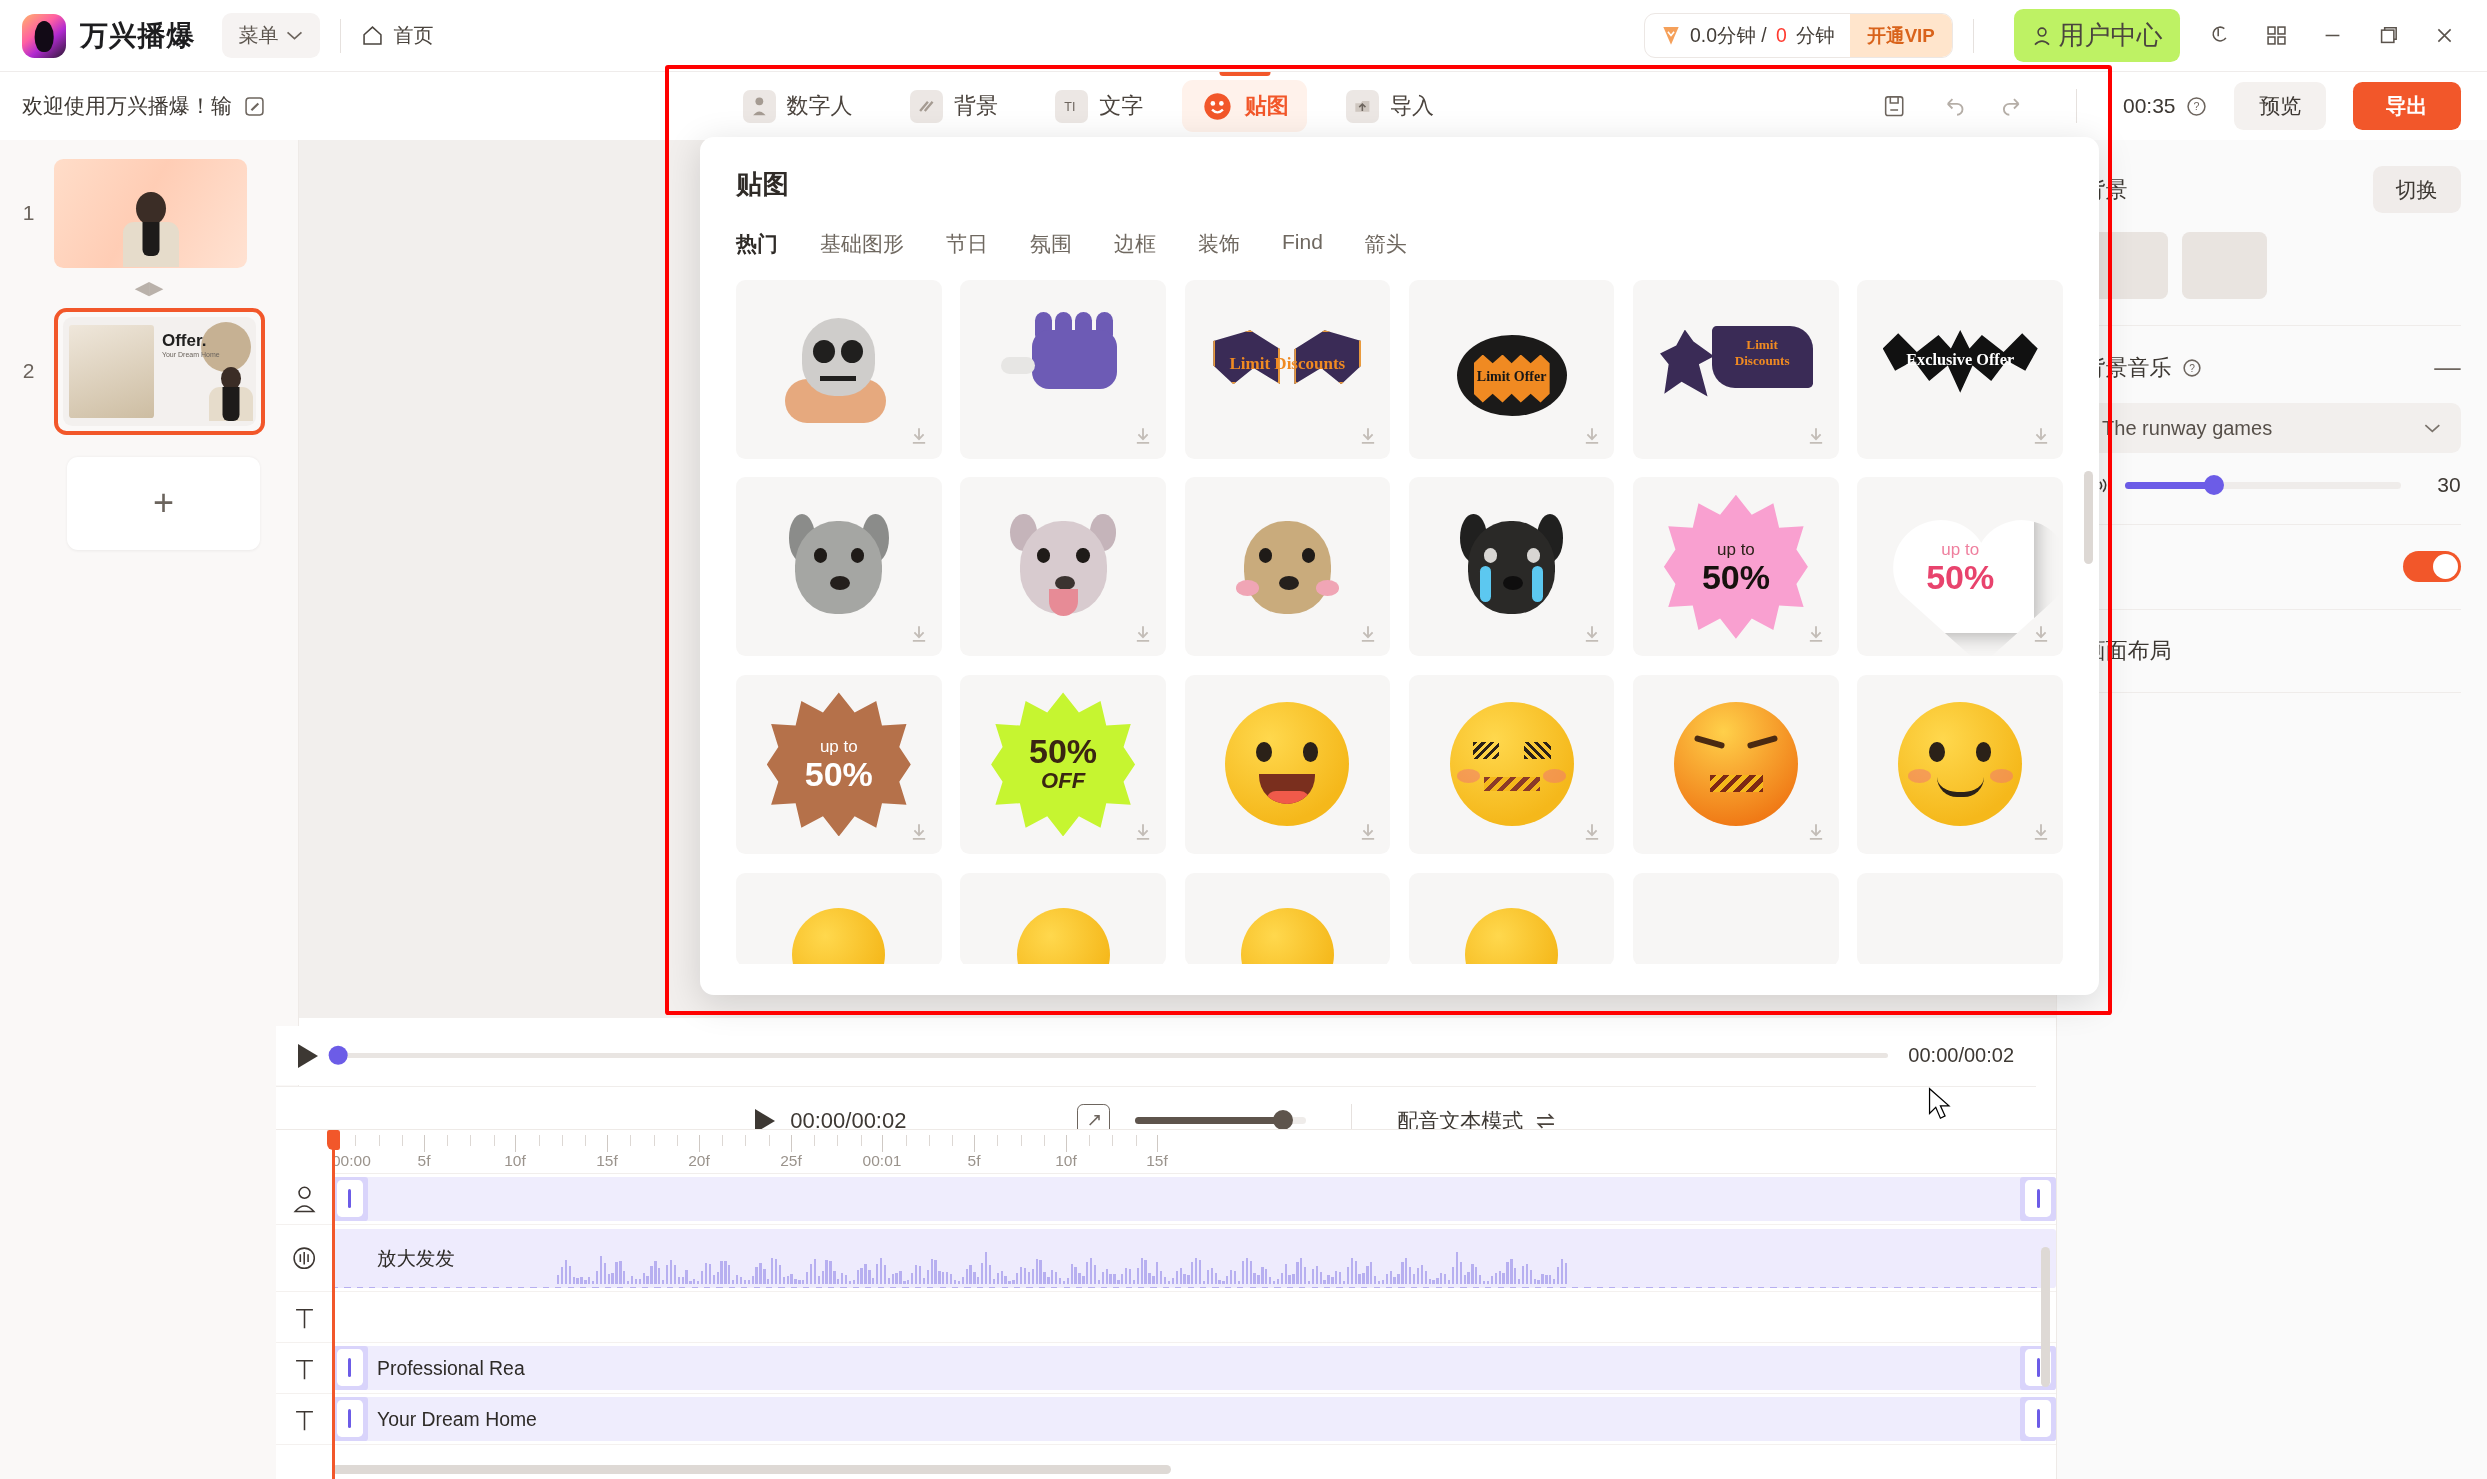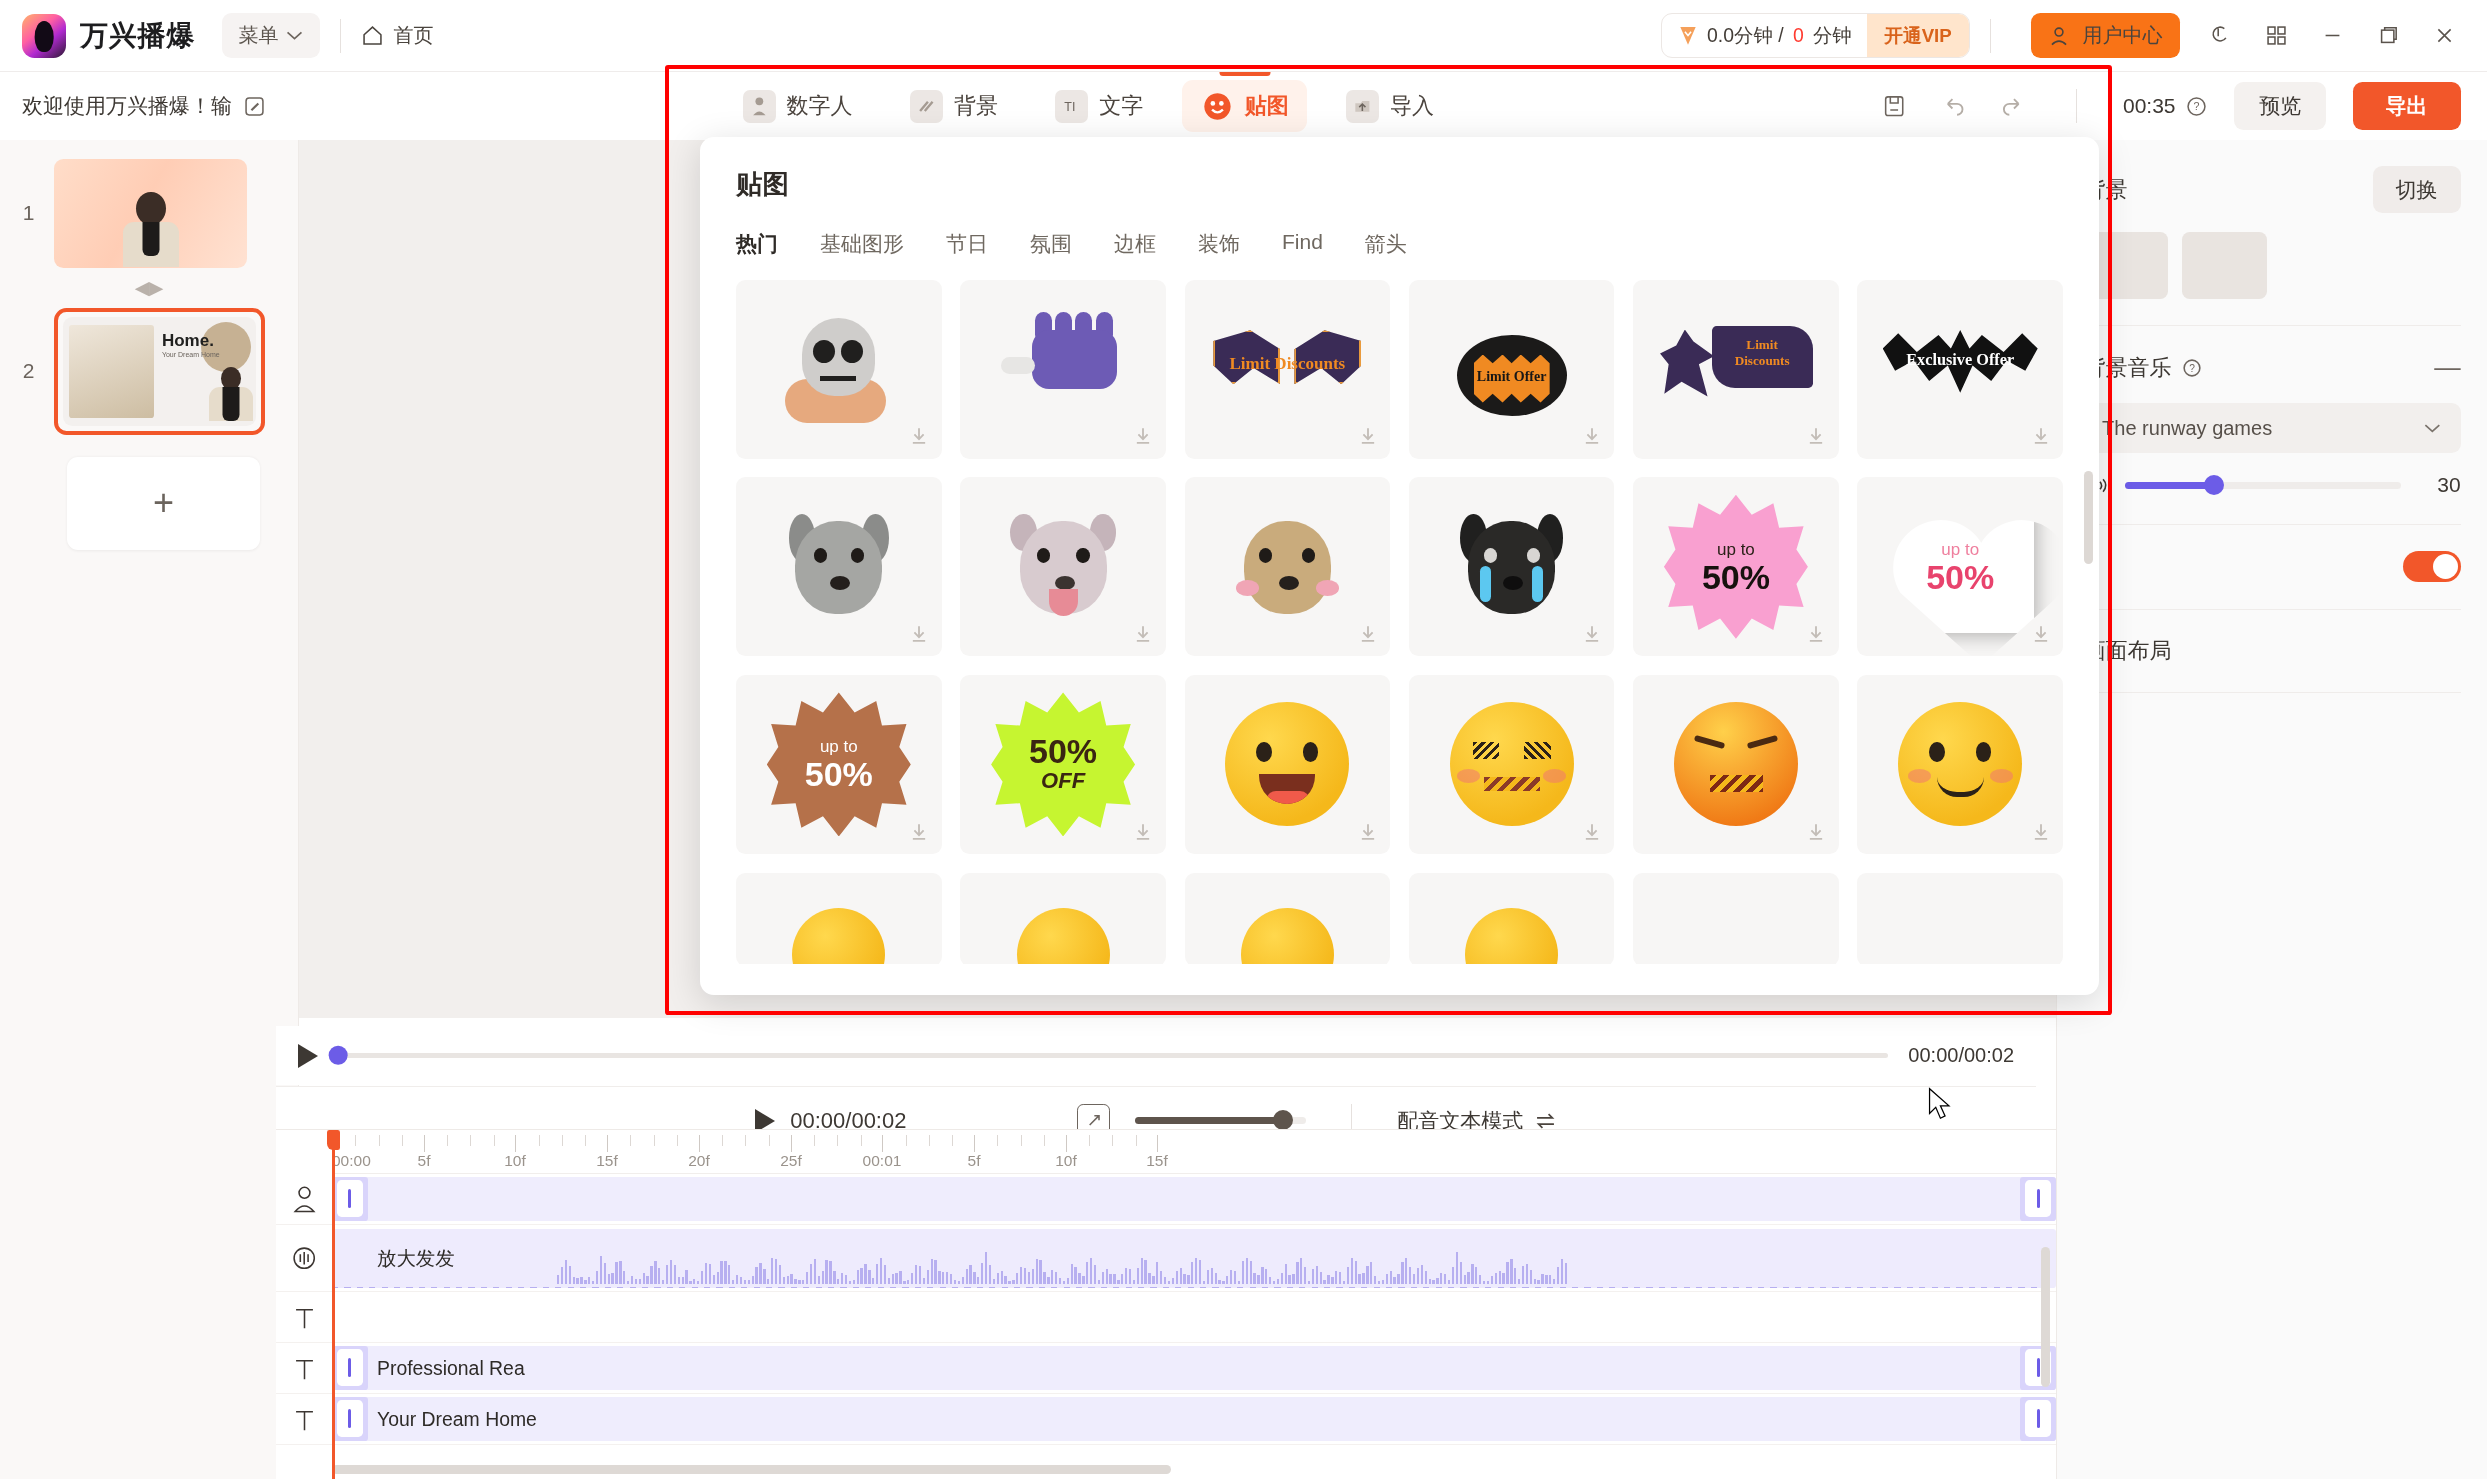--- a/index.html
+++ b/index.html
@@ -47,22 +47,22 @@
     display:flex; align-items:center; background:#fff; border:0.8px solid #ece7e4;
     border-radius: 11px; overflow:hidden; height:45px;
   }
   .credits-inner { display:flex; align-items:center; gap:9.3px; padding: 0 15.5px; font-size:19.4px; color:#433d37; }
   .credit-num-zero { color:#ff3b30; }
   .vip-btn {
     background:#ffe5cc; color:#d9631b; font-size:18.7px; font-weight:700;
     padding: 0 17px; height:45px; display:flex; align-items:center; cursor:pointer;
   }
   .user-center {
-    background:#f97316; border-radius:9.3px; padding: 9.3px 17px; font-size:20px;
-    display:flex; align-items:center; gap:13px; color:#4a443e; cursor:pointer; margin-left: 20px;
+    background:#bef264; border-radius:9.3px; padding: 9.3px 17px; font-size:26px;
+    display:flex; align-items:center; gap:6px; color:#4a443e; cursor:pointer; margin-left: 20px;
   }
   .win-icons { display:flex; align-items:center; gap:26.4px; margin-left: 26.4px; }
   .win-ic { width:29.5px; height:29.5px; display:flex; align-items:center; justify-content:center; cursor:pointer; color:#555; }
 
   
   .subbar { height: 68px; display:flex; align-items:center; position:relative; background:#fff; }
   .docname {
     width: 299px; display:flex; align-items:center; gap:11px;
     padding-left: 22px; font-size:21px; color:#3d3833; white-space: nowrap; overflow:hidden;
   }
@@ -477,21 +477,21 @@
       </div>
     </div>
     <div class="transition-ic">◀▶</div>
     <div class="slide-row">
       <div class="slide-num">2</div>
       <div class="slide-sel">
         <div class="slide-thumb thumb2">
           <div class="t2-left"></div>
           <div class="t2-right">
             <div class="t2-circ"></div>
-            <div class="t2-find">Home.</div>
+            <div class="t2-find">Offer.</div>
             <div class="t2-sub">Your Dream Home</div>
             <div class="t2-person">
               <div class="tp-head" style="width:20px;height:23px"></div>
               <div class="tp-body" style="width:44px;height:34px"></div>
             </div>
           </div>
         </div>
       </div>
     </div>
     <div class="add-slide">+</div>

